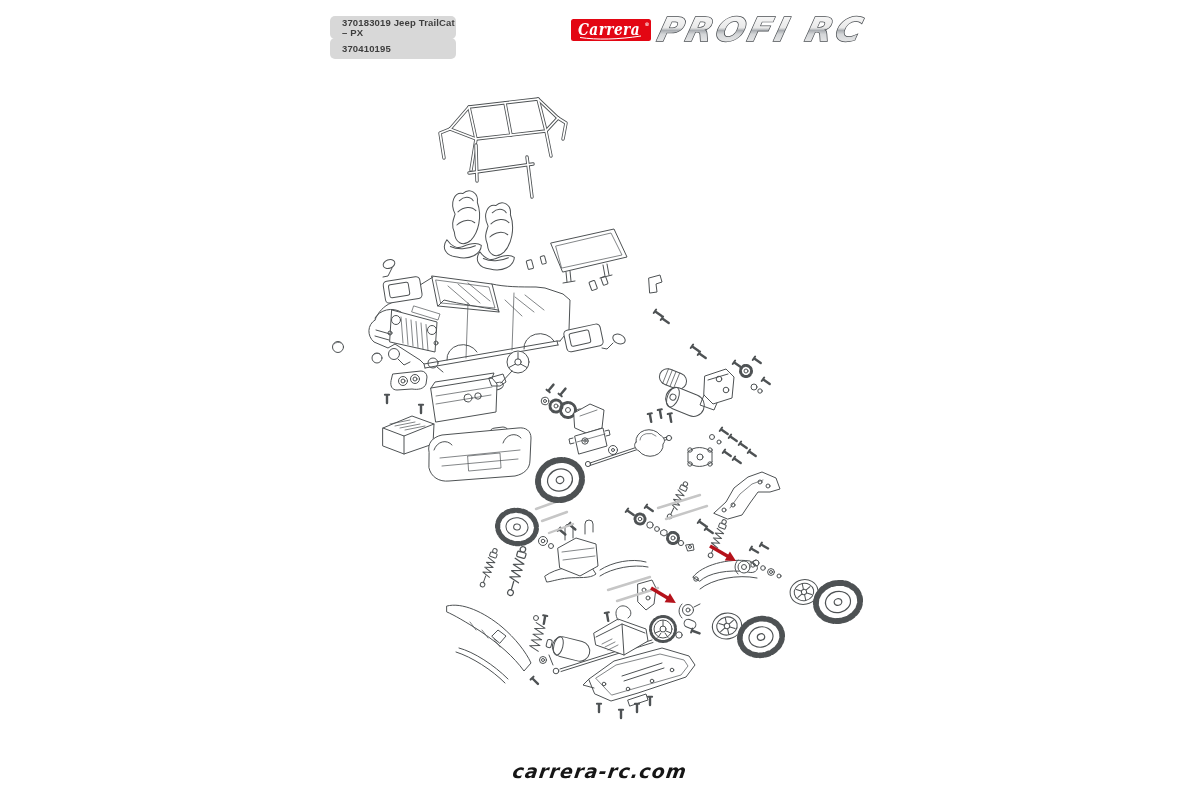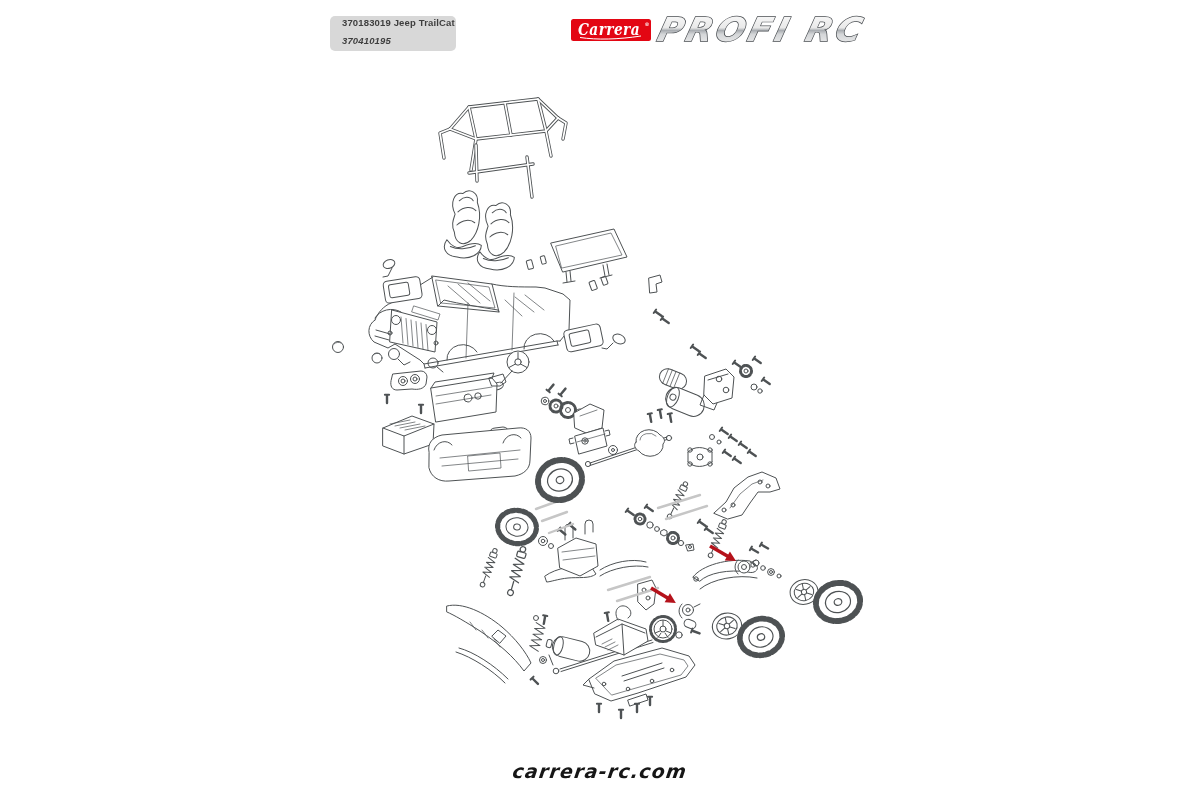--- a/index.html
+++ b/index.html
@@ -4,21 +4,21 @@
 <style>
   html,body{margin:0;padding:0;background:#ffffff;}
   body{width:1200px;height:800px;overflow:hidden;font-family:"Liberation Sans",sans-serif;}
   #sheet{position:relative;width:1200px;height:800px;background:#ffffff;}
 
   
   .plabel{position:absolute;left:330px;width:126px;background:#d8d8d8;color:#3e3e3e;
           display:flex;align-items:center;box-sizing:border-box;padding-left:12px;
           font:bold 9.5px/1 "Liberation Sans",sans-serif;letter-spacing:.15px;border-radius:5px;}
   #plabel-1{top:16px;height:23px;}
-  #plabel-2{top:30px;height:21px;font-style:italic;}
+  #plabel-2{top:38px;height:21px;}
 
   
   #site{position:absolute;left:0;right:0;top:760px;text-align:center;color:#161616;
         font:bold 19px "DejaVu Sans",sans-serif;font-style:italic;letter-spacing:1.2px;
         transform:skewX(-8deg);}
 
   
   svg{position:absolute;left:0;top:0;}
   .ln{stroke:#4e5254;fill:none;stroke-width:1;stroke-linecap:round;stroke-linejoin:round;}
   .tube{stroke-width:3.4;}

